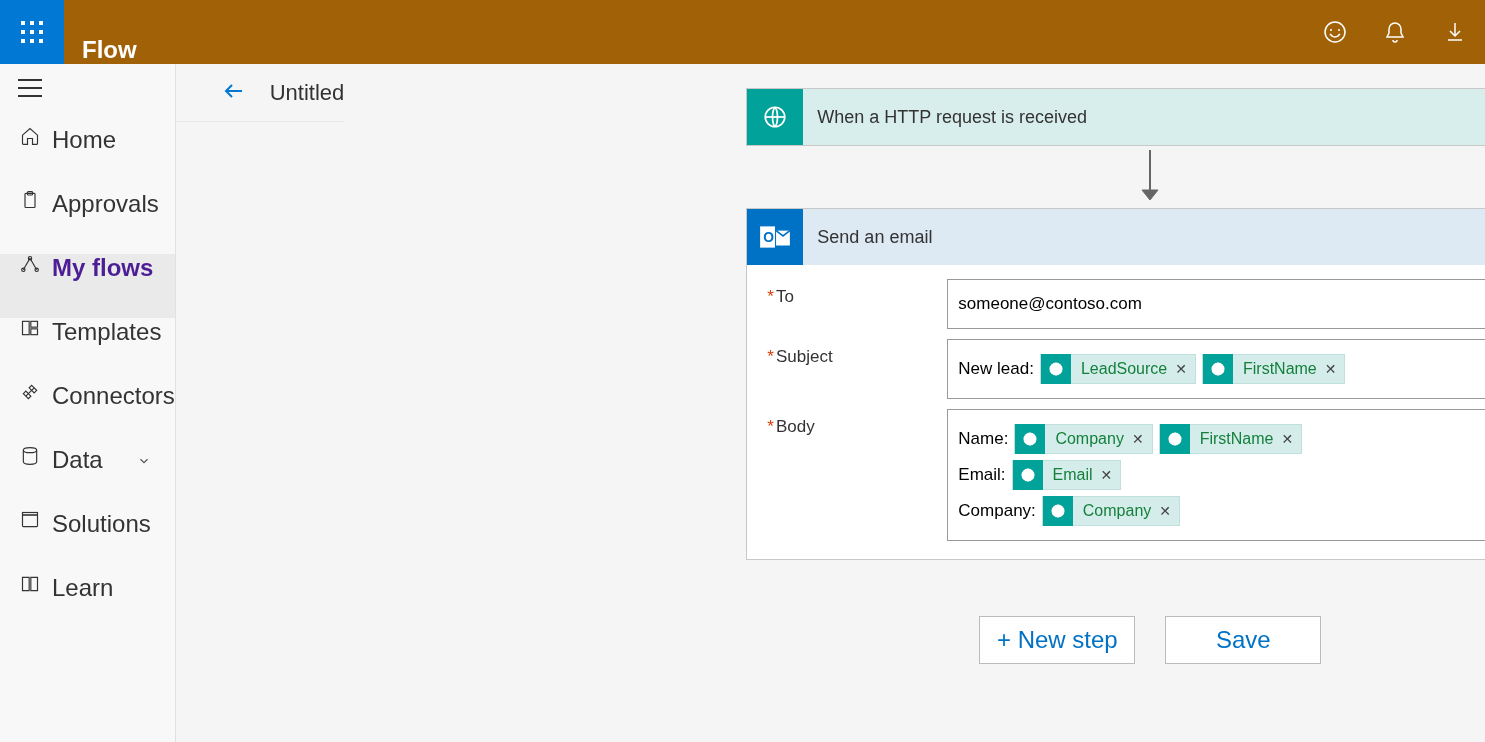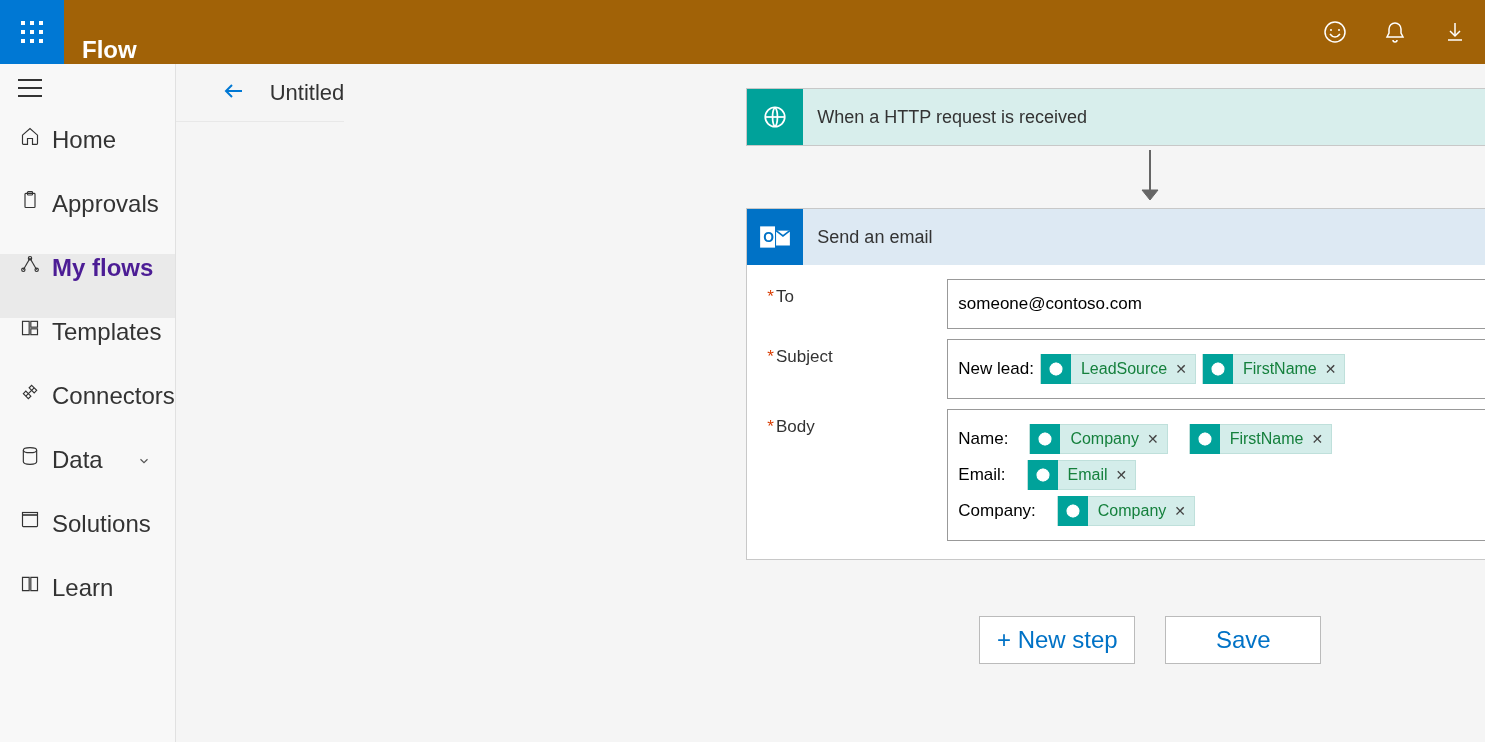--- a/index.html
+++ b/index.html
@@ -55,21 +55,21 @@
   .action .step-header { background:#dde9f3; }
   .action .step-icon { background:#0072c6; }
   .action-body { padding:14px 20px 8px 20px; }
 
   .frow { display:flex; align-items:flex-start; margin-bottom:10px; }
   .flabel { width:180px; font-size:17px; color:#333; padding-top:8px; }
   .flabel .star { color:#d83b01; margin-right:2px; }
   .fcontrol { flex:1; }
   .finput { width:100%; border:1px solid #999; min-height:40px; padding:14px 10px; display:flex; flex-wrap:wrap; align-items:center; gap:6px; font-size:17px; }
   .bodybox { flex-direction:column; align-items:flex-start; }
-  .bodyline { display:flex; align-items:center; gap:21px; }
+  .bodyline { display:flex; align-items:center; gap:6px; }
 
   .token { display:inline-flex; align-items:center; height:30px; background:#d4edea; border:1px solid #bfe0db; font-size:16px; }
   .token .ticon { width:30px; height:30px; background:#00a29a; display:flex;align-items:center;justify-content:center; }
   .token .ticon svg { stroke:#fff; fill:#fff; }
   .token .tlabel { padding:0 8px 0 10px; color:#15803d; }
   .token .tclose { padding-right:8px; cursor:pointer; color:#444; font-size:14px; }
 
   .adv { padding:10px 20px 14px 20px; color:#0072c6; font-size:16px; cursor:pointer; display:flex; align-items:center; gap:6px; }
 
   .buttons-row { width:808px; margin-left:388px; margin-top:56px; display:flex; justify-content:center; gap:30px; }

